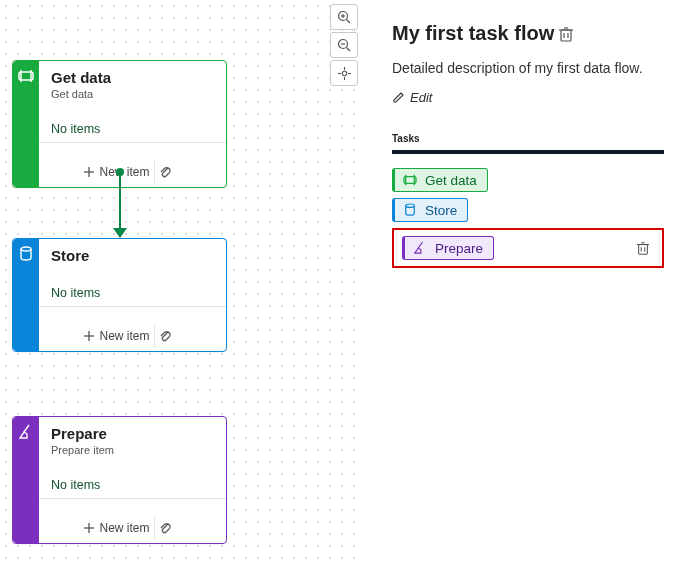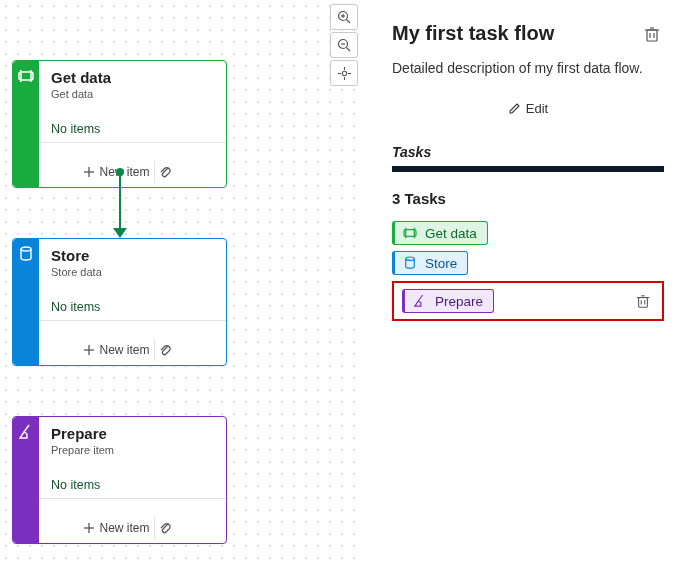--- a/index.html
+++ b/index.html
@@ -121,41 +121,40 @@
 
   .side-panel {
     position: absolute;
     right: 0; top: 0;
     width: 300px;
     height: 566px;
     padding: 22px 14px 0 14px;
     background: #fff;
   }
   .panel-head {
-    display: flex; justify-content: space-between; align-items: flex-start;
+    display: flex; align-items: flex-start;
   }
   .panel-title { font-size: 20px; font-weight: 600; color: #222; }
   .trash-btn {
     width: 24px; height: 24px;
     display: flex; align-items: center; justify-content: center;
     cursor: pointer;
   }
   .panel-subtitle { color: #666; font-size: 14px; margin-top: 4px; }
   .panel-desc { color: #333; font-size: 14px; margin-top: 14px; }
-  .edit-row { display: flex; justify-content: center; margin-top: 25px; }
+  .edit-row { display: flex; justify-content: flex-start; margin-top: 14px; font-style: italic; }
   .edit-btn {
     display: inline-flex; align-items: center; gap: 5px;
     font-size: 13px; color: #333; cursor: pointer;
   }
   .section-label {
-    font-size: 14px; font-weight: 600; color: #222;
+    font-size: 10px; font-weight: 600; color: #222;
     margin-top: 28px;
-    border-bottom: 6px solid #0f172a;
+    border-bottom: 4px solid #0f172a;
     padding-bottom: 6px;
-    font-style: italic;
   }
   .tasks-count { font-size: 15px; font-weight: 600; color: #222; margin-top: 18px; }
   .task-list { margin-top: 8px; }
   .task-pill {
     display: inline-flex; align-items: center; gap: 6px;
     padding: 2px 10px 2px 6px;
     border-radius: 3px;
     font-size: 13.5px;
     margin-top: 6px;
   }
@@ -225,21 +224,20 @@
   <div class="node node-blue" style="left:12px; top:238px;">
     <div class="bar"></div>
     <div class="icon-wrap">
       <svg width="14" height="16" viewBox="0 0 14 16">
           <ellipse cx="7" cy="3" rx="5" ry="2" fill="none" stroke="#fff" stroke-width="1.4"></ellipse>
           <path d="M2 3 v9 a5 2 0 0 0 10 0 v-9" fill="none" stroke="#fff" stroke-width="1.4"></path>
         </svg>
     </div>
     <div class="node-body">
       <div class="node-title">Store</div>
-      <div class="node-sub">Store data</div>
       <div class="node-empty">No items</div>
     </div>
     <div class="node-footer">
       <span class="new-item">
         <span>
             <svg width="12" height="12" viewBox="0 0 12 12">
               <line x1="6" y1="1" x2="6" y2="11" stroke="#555" stroke-width="1.3"></line>
               <line x1="1" y1="6" x2="11" y2="6" stroke="#555" stroke-width="1.3"></line>
             </svg>
           </span>
@@ -330,21 +328,20 @@
   <div class="edit-row">
     <span class="edit-btn">
       <svg width="13" height="13" viewBox="0 0 13 13">
           <path d="M2 11 L2 9 L9 2 L11 4 L4 11 Z" fill="none" stroke="#333" stroke-width="1.1"></path>
         </svg>
       <span>Edit</span>
     </span>
   </div>
 
   <div class="section-label">Tasks</div>
-  <div class="tasks-count">3 Tasks</div>
 
   <div class="task-list">
     <div>
       <span class="task-pill pill-green">
         <span class="pill-icon">
             <svg width="14" height="12" viewBox="0 0 16 14">
               <rect x="1" y="3" width="14" height="8" rx="2" fill="none" stroke="#1aab40" stroke-width="1.5"></rect>
               <line x1="3" y1="1" x2="3" y2="13" stroke="#1aab40" stroke-width="1.5"></line>
               <line x1="13" y1="1" x2="13" y2="13" stroke="#1aab40" stroke-width="1.5"></line>
             </svg>

